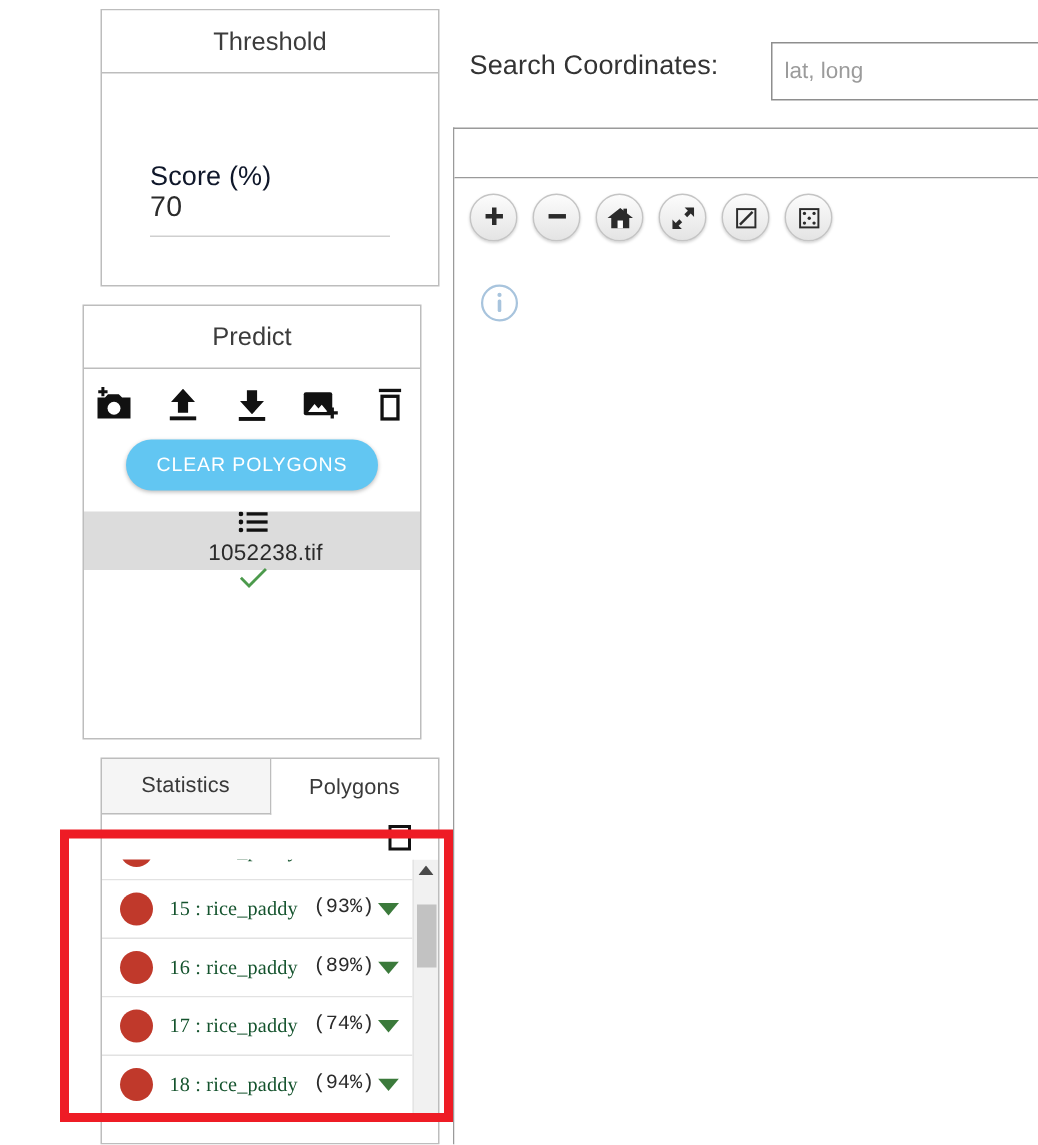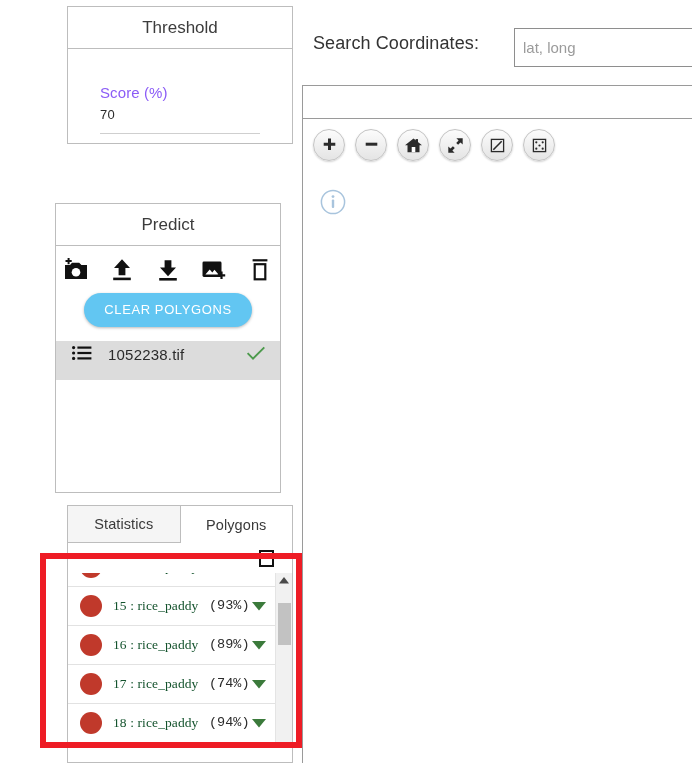--- a/index.html
+++ b/index.html
@@ -29,30 +29,31 @@
     line-height: 41px;
     text-align: center;
     font-size: 17px;
     color: #3c3c3c;
     border-bottom: 1px solid #bdbdbd;
     background: #fff;
     font-weight: 400;
   }
 
   
-  #threshold-card { left: 67px; top: 6px; width: 226px; height: 138px; }
+  #threshold-card { left: 67px; top: 6px; width: 226px; height: 185px; }
   .field-wrap { padding: 36px 32px 0 32px; }
   .field-label {
-    font-size: 15px;
-    color: #8b5cf6;
+    font-size: 18px;
+    color: #0f172a;
     line-height: 16px;
     letter-spacing: .1px;
+    margin-top: 24px;
   }
   .field-value {
-    font-size: 13px;
+    font-size: 19px;
     color: #2b2b2b;
     line-height: 26px;
     padding-top: 1px;
     letter-spacing: .2px;
   }
   .field-underline {
     margin-top: 5px;
     border-bottom: 1px solid #cfcfcf;
     height: 0;
   }
@@ -90,20 +91,21 @@
 
   .file-row {
     margin-top: 14px;
     height: 39px;
     background: #dcdcdc;
     display: flex;
     align-items: center;
     padding: 0 14px 12px 16px;
     box-sizing: border-box;
     cursor: pointer;
+    flex-direction: column;
   }
   .file-name {
     font-size: 15px;
     color: #2b2b2b;
     margin-left: 16px;
     flex: 1;
     letter-spacing: .2px;
   }
 
   

